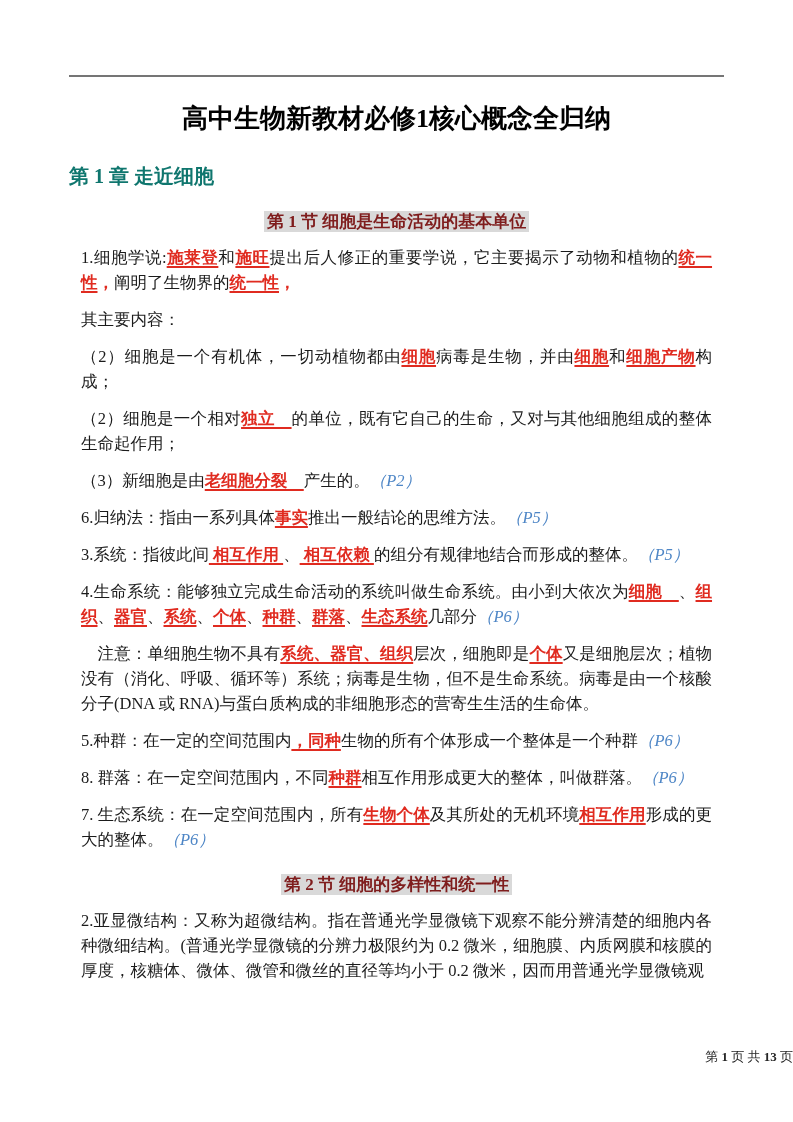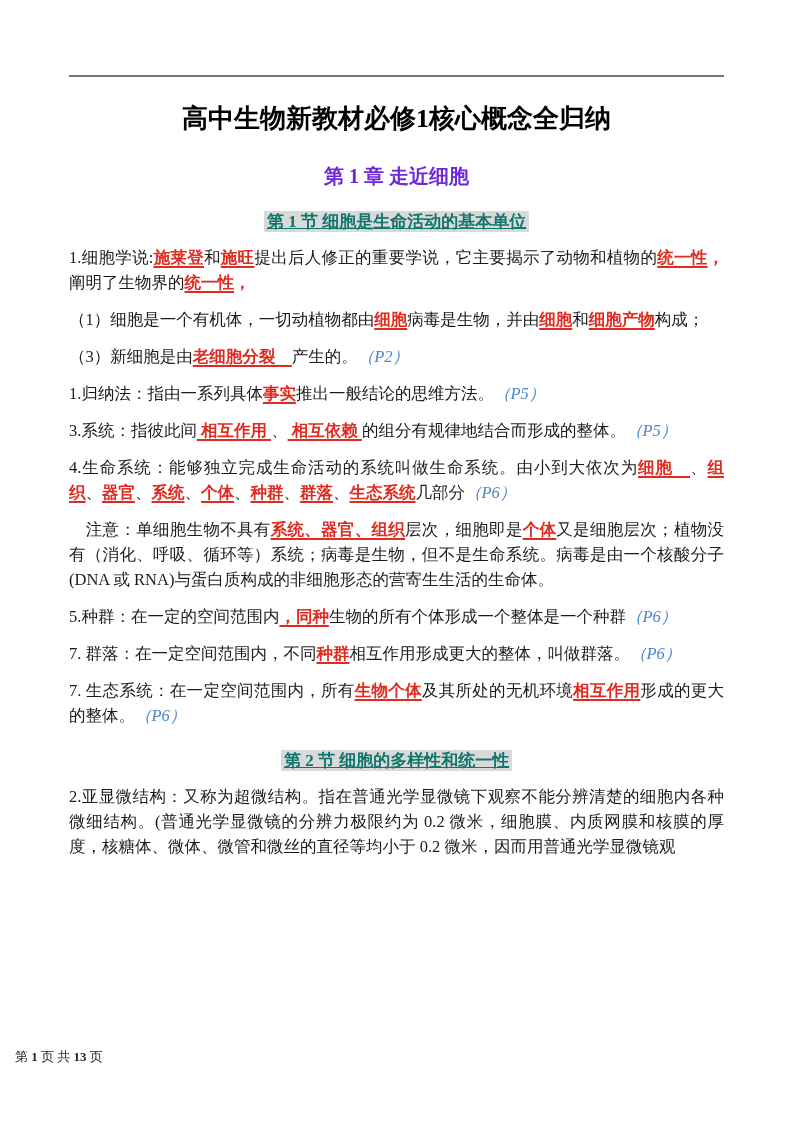--- a/index.html
+++ b/index.html
@@ -3,47 +3,49 @@
 <meta charset="utf-8">
 <style>
   html,body{margin:0;padding:0;background:#ffffff;}
   .page{
     width:793px;height:1122px;background:#fff;position:relative;
     box-sizing:border-box;padding:0 69px;overflow:hidden;
     font-family:"Liberation Serif","DejaVu Serif",serif;color:#1b1b1b;
   }
   .header-rule{height:0;border-bottom:2px solid #757575;margin-top:75px;}
   .doc-title{font-size:26px;line-height:34px;text-align:center;font-weight:700;color:#000;margin:25px 0 0;}
-  .chapter{font-size:20px;line-height:26px;text-align:center;font-weight:700;color:#6d28d9;margin:27px 0 0;}
+  .chapter{font-size:20px;line-height:26px;font-weight:700;color:#0f766e;margin:27px 0 0;}
   .section-heading{text-align:center;margin:21px 0 8px;}
-  .section-heading .hl{background:var(--hl,#d9d9d9);font-weight:700;font-size:17px;line-height:23px;padding:1px 3px;color:#0f766e;text-decoration:underline;}
-  p.para{font-size:16.5px;line-height:25px;margin:12px 0;text-align:justify;color:#1b1b1b;}
+  .section-heading .hl{background:var(--hl,#d9d9d9);font-weight:700;font-size:17px;line-height:23px;padding:1px 3px;color:#7f1d1d;}
+  p.para{font-size:16.5px;line-height:25px;margin:12px 12px;text-align:justify;color:#1b1b1b;}
   .seg-r{color:var(--red,#e02b20);font-weight:700;text-decoration:underline;text-decoration-color:var(--red,#e02b20);text-underline-offset:3px;text-decoration-thickness:1.5px;}
   .seg-rb{color:var(--red,#e02b20);font-weight:700;}
   .seg-rl{color:var(--red-light,#e8837b);text-decoration:underline;text-decoration-color:var(--red-light,#e8837b);text-underline-offset:3px;text-decoration-thickness:1px;}
   .seg-p{color:var(--blue,#4e86c6);font-style:italic;}
   .seg-bl{font-weight:700;}
-  .footer{position:absolute;bottom:56px;left:15px;right:0;text-align:left;font-size:13px;color:#262626;}
+  .footer{position:absolute;bottom:56px;left:4px;right:0;text-align:right;font-size:13px;color:#262626;}
 </style>
 </head>
 <body>
 
 <div class="page">
   <div class="header-rule"></div>
   <h1 class="doc-title">高中生物新教材必修1核心概念全归纳</h1>
   <h2 class="chapter">第 1 章 走近细胞</h2>
   <div id="body-container">
       <div class="section-heading"><span class="hl">第 1 节  细胞是生命活动的基本单位</span></div>
       <p class="para"><span class="seg-n">1.细胞学说:</span><span class="seg-r">施莱登</span><span class="seg-n">和</span><span class="seg-r">施旺</span><span class="seg-n">提出后人修正的重要学说，它主要揭示了动物和植物的</span><span class="seg-r">统一性</span><span class="seg-rb">，</span><span class="seg-n">阐明了生物界的</span><span class="seg-r">统一性</span><span class="seg-rb">，</span></p>
-      <p class="para"><span class="seg-n">（1）细胞是一个有机体，一切动植物都由</span><span class="seg-r">细胞</span><span class="seg-n">病毒是生物，并由</span><span class="seg-r">细胞</span><span class="seg-n">和</span><span class="seg-r">细胞产物</span><span class="seg-n">构成；</span></p>
+      <p class="para"><span class="seg-n">其主要内容：</span></p>
+      <p class="para"><span class="seg-n">（2）细胞是一个有机体，一切动植物都由</span><span class="seg-r">细胞</span><span class="seg-n">病毒是生物，并由</span><span class="seg-r">细胞</span><span class="seg-n">和</span><span class="seg-r">细胞产物</span><span class="seg-n">构成；</span></p>
+      <p class="para"><span class="seg-n">（2）细胞是一个相对</span><span class="seg-r">独立　</span><span class="seg-n">的单位，既有它自己的生命，又对与其他细胞组成的整体生命起作用；</span></p>
       <p class="para"><span class="seg-n">（3）新细胞是由</span><span class="seg-r">老细胞分裂　</span><span class="seg-n">产生的。</span><span class="seg-p">（P2）</span></p>
-      <p class="para"><span class="seg-n">1.归纳法：指由一系列具体</span><span class="seg-r">事实</span><span class="seg-n">推出一般结论的思维方法。</span><span class="seg-p">（P5）</span></p>
+      <p class="para"><span class="seg-n">6.归纳法：指由一系列具体</span><span class="seg-r">事实</span><span class="seg-n">推出一般结论的思维方法。</span><span class="seg-p">（P5）</span></p>
       <p class="para"><span class="seg-n">3.系统：指彼此间</span><span class="seg-r"> 相互作用 </span><span class="seg-n">、</span><span class="seg-r"> 相互依赖 </span><span class="seg-n">的组分有规律地结合而形成的整体。</span><span class="seg-p">（P5）</span></p>
       <p class="para"><span class="seg-n">4.生命系统：能够独立完成生命活动的系统叫做生命系统。由小到大依次为</span><span class="seg-r">细胞　</span><span class="seg-n">、</span><span class="seg-r">组织</span><span class="seg-n">、</span><span class="seg-r">器官</span><span class="seg-n">、</span><span class="seg-r">系统</span><span class="seg-n">、</span><span class="seg-r">个体</span><span class="seg-n">、</span><span class="seg-r">种群</span><span class="seg-n">、</span><span class="seg-r">群落</span><span class="seg-n">、</span><span class="seg-r">生态系统</span><span class="seg-n">几部分</span><span class="seg-p">（P6）</span></p>
       <p class="para"><span class="seg-n">　注意：单细胞生物不具有</span><span class="seg-r">系统、器官、组织</span><span class="seg-n">层次，细胞即是</span><span class="seg-r">个体</span><span class="seg-n">又是细胞层次；植物没有（消化、呼吸、循环等）系统；病毒是生物，但不是生命系统。病毒是由一个核酸分子(DNA 或 RNA)与蛋白质构成的非细胞形态的营寄生生活的生命体。</span></p>
       <p class="para"><span class="seg-n">5.种群：在一定的空间范围内</span><span class="seg-r">，同种</span><span class="seg-n">生物的所有个体形成一个整体是一个种群</span><span class="seg-p">（P6）</span></p>
-      <p class="para"><span class="seg-n">7. 群落：在一定空间范围内，不同</span><span class="seg-r">种群</span><span class="seg-n">相互作用形成更大的整体，叫做群落。</span><span class="seg-p">（P6）</span></p>
+      <p class="para"><span class="seg-n">8. 群落：在一定空间范围内，不同</span><span class="seg-r">种群</span><span class="seg-n">相互作用形成更大的整体，叫做群落。</span><span class="seg-p">（P6）</span></p>
       <p class="para"><span class="seg-n">7. 生态系统：在一定空间范围内，所有</span><span class="seg-r">生物个体</span><span class="seg-n">及其所处的无机环境</span><span class="seg-r">相互作用</span><span class="seg-n">形成的更大的整体。</span><span class="seg-p">（P6）</span></p>
       <div class="section-heading"><span class="hl">第 2 节  细胞的多样性和统一性</span></div>
       <p class="para"><span class="seg-n">2.亚显微结构：又称为超微结构。指在普通光学显微镜下观察不能分辨清楚的细胞内各种微细结构。(普通光学显微镜的分辨力极限约为 0.2 微米，细胞膜、内质网膜和核膜的厚度，核糖体、微体、微管和微丝的直径等均小于 0.2 微米，因而用普通光学显微镜观</span></p>
     </div>
   <div class="footer" id="footer"><span class="seg-n">第 </span><span class="seg-bl">1</span><span class="seg-n"> 页 共 </span><span class="seg-bl">13</span><span class="seg-n"> 页</span></div>
 </div>
 
 </body></html>

